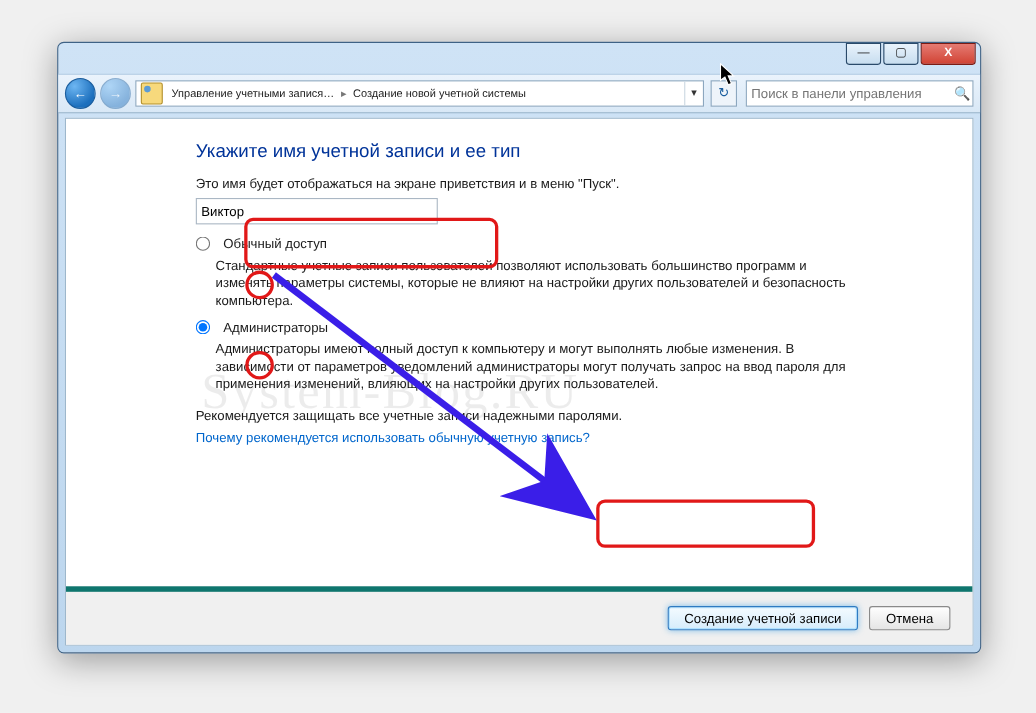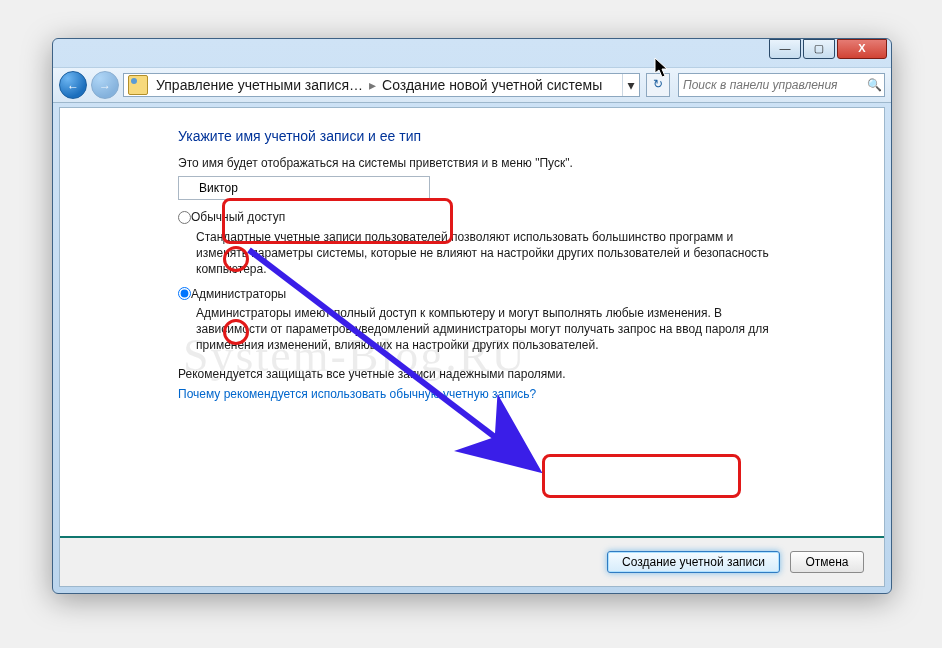--- a/index.html
+++ b/index.html
@@ -16,49 +16,49 @@
           background:linear-gradient(#e9f3fc,#c7ddef);font-size:11px;text-align:center;line-height:16px;
           color:#1a1a1a;cursor:default}
   .winbtn.cl{width:48px;background:linear-gradient(#e57b73,#d14334);border-color:#7b1c14;color:#fff;font-weight:bold}
 
   
   .toolbar{height:34px;background:linear-gradient(#eaf3fc,#d9e8f6);border-top:1px solid #b7cfe4;
            border-bottom:1px solid #9db7cc;display:flex;align-items:center;padding:0 6px;gap:4px}
   .navbtn{width:26px;height:26px;border-radius:50%;background:radial-gradient(circle at 30% 25%,#6db6f2,#1c6fbd 70%);
           border:1px solid #1b5e9e;display:inline-flex;align-items:center;justify-content:center;color:#fff;font-weight:bold;font-size:12px}
   .navbtn.fwd{opacity:.45}
-  .addr{flex:1;height:22px;background:#fff;border:1px solid #8ca7bf;display:flex;align-items:center;overflow:hidden;font-size:14px}
+  .addr{flex:1;height:22px;background:#fff;border:1px solid #8ca7bf;display:flex;align-items:center;overflow:hidden;font-size:10px}
   .addr .ico{width:18px;height:18px;margin:0 4px;background:#f7d97c;border:1px solid #b28f2a;border-radius:2px;position:relative}
   .addr .ico:before{content:"";position:absolute;left:2px;top:2px;width:6px;height:6px;background:#5b9bd5;border-radius:50%}
   .addr .seg{padding:0 4px;color:#1a1a1a;white-space:nowrap}
   .addr .sep{color:#777;padding:0 2px}
   .addr .dd{width:16px;text-align:center;color:#333;border-left:1px solid #cbd7e2;height:100%;line-height:22px}
   .refresh{width:22px;height:22px;border:1px solid #8ca7bf;background:#eef4fa;text-align:center;line-height:20px;margin-left:2px;color:#1b5e9e}
   .search{width:205px;height:22px;border:1px solid #8ca7bf;background:#fff;display:flex;align-items:center;margin-left:4px}
-  .search input{border:0;outline:0;width:100%;padding:0 4px;font:inherit;color:#0c4a6e;font-style:italic;background:transparent}
+  .search input{border:0;outline:0;width:100%;padding:0 4px;font:inherit;color:#0c4a6e;background:transparent}
   .search .sico{width:20px;text-align:center;color:#2b64a6}
 
   
   .client{position:absolute;left:6px;right:6px;top:68px;bottom:6px;background:#fff;border:1px solid #9db7cc}
 
   .content{padding:20px 30px 0 118px;color:#1a1a1a}
-  .heading{color:#003399;font-size:14px;margin-bottom:12px}
+  .heading{color:#003399;font-size:17px;margin-bottom:12px}
   .desc{margin-bottom:6px}
-  .namefield{width:210px;height:20px;border:1px solid #aab7c4;padding:1px 20px;font:inherit;background:#fff}
+  .namefield{width:210px;height:20px;border:1px solid #aab7c4;padding:1px 4px;font:inherit;background:#fff}
 
   .opt{margin-top:10px}
-  .opt label{display:inline-flex;align-items:center;gap:0}
+  .opt label{display:inline-flex;align-items:center;gap:12px}
   .opt input[type=radio]{margin:0}
   .opt .odesc{margin:2px 0 0 18px;max-width:580px;line-height:16px}
 
   .reco{margin-top:14px}
   .link{color:#0066cc;margin-top:6px;display:inline-block;cursor:pointer}
 
   
-  .footer{position:absolute;left:0;right:0;bottom:0;height:48px;background:#f0f0f0;border-top:2px solid #0f766e;
+  .footer{position:absolute;left:0;right:0;bottom:0;height:48px;background:#f0f0f0;border-top:5px solid #0f766e;
           display:flex;align-items:center;justify-content:flex-end;padding:0 20px;gap:10px}
   .btn{min-width:74px;height:22px;border:1px solid #8a8a8a;border-radius:3px;
        background:linear-gradient(#fefefe,#e5e5e5);font:inherit;padding:0 12px;cursor:default}
   .btn.primary{border-color:#2f7bc2;background:linear-gradient(#f4fbff,#d6ecfb);
        box-shadow:0 0 0 1px #aee1ff inset,0 0 6px rgba(46,154,229,.6);padding:0 14px}
 
   
   .hl{position:absolute;border:3px solid #e11818;border-radius:8px;pointer-events:none;z-index:50}
   .hlA{left:169px;top:159px;width:225px;height:40px}
   
@@ -101,21 +101,21 @@
     <div class="search">
       <input placeholder="Поиск в панели управления" style="">
       <span class="sico">🔍</span>
     </div>
   </div>
 
   <div class="client">
     <div class="content">
 
       <div class="heading">Укажите имя учетной записи и ее тип</div>
-      <div class="desc">Это имя будет отображаться на системы приветствия и в меню "Пуск".</div>
+      <div class="desc">Это имя будет отображаться на экране приветствия и в меню "Пуск".</div>
 
       <input class="namefield" value="Виктор" style="">
 
       <div class="opt">
         <label>
           <input type="radio" name="acct" style="">
           <span>Обычный доступ</span>
         </label>
         <div class="odesc">Стандартные учетные записи пользователей позволяют использовать большинство программ и изменять параметры системы, которые не влияют на настройки других пользователей и безопасность компьютера.</div>
       </div>

